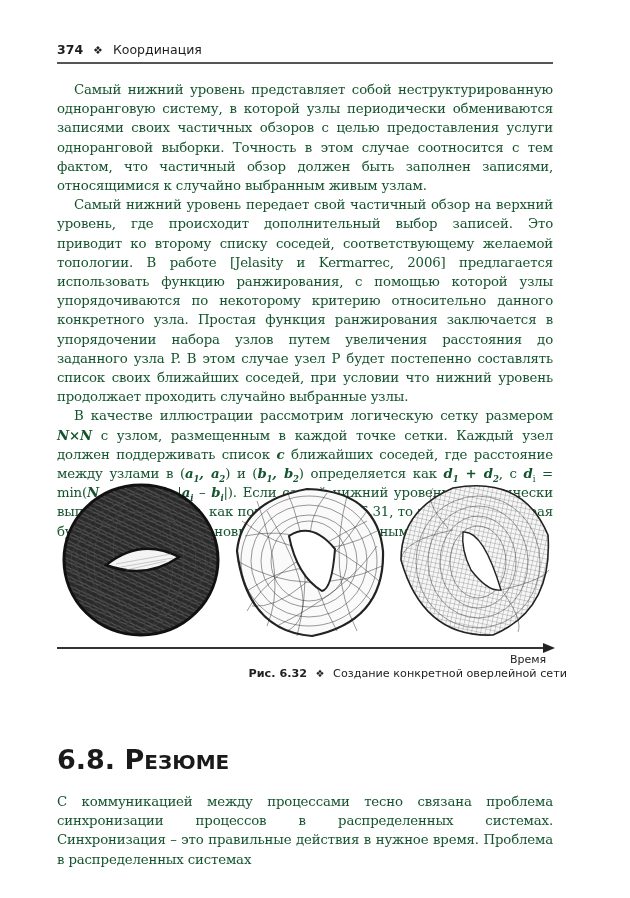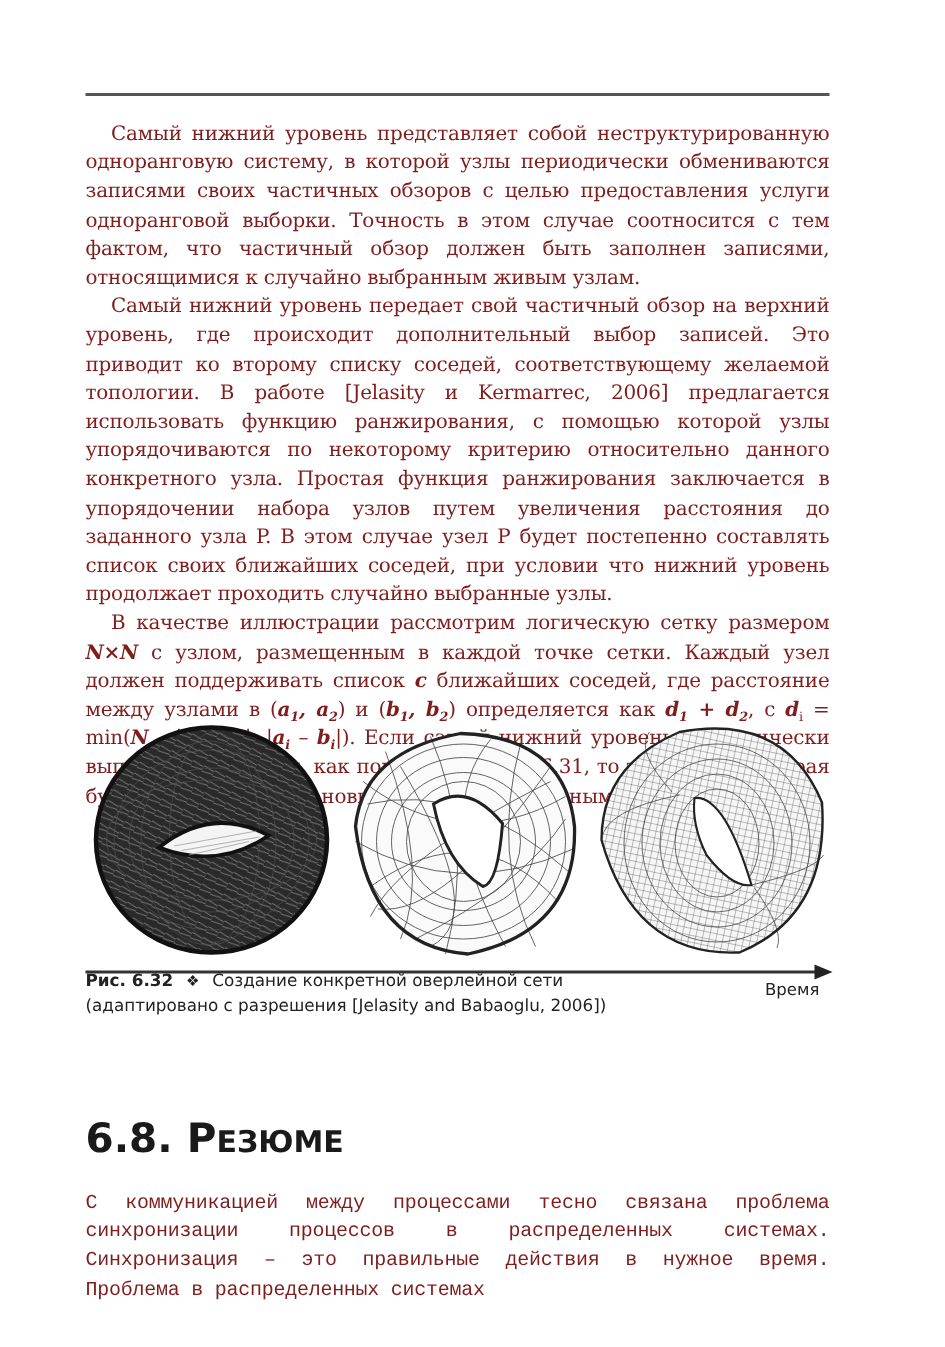--- a/index.html
+++ b/index.html
@@ -7,48 +7,53 @@
          font-family: "DejaVu Serif", "Liberation Serif", serif; color: #222; }
   .page { position: absolute; left: 0; top: 0; width: 630px; height: 898px; }
 
   .running-head { position: absolute; left: 57px; top: 42px; width: 496px; height: 20px;
     font-family: "DejaVu Sans", "Liberation Sans", sans-serif; font-size: 12.5px; color: #1d1d1d; }
   .running-head .pg { font-weight: bold; }
   .running-head .dia { display: inline-block; margin: 0 6px; font-size: 11px; }
   .head-rule { position: absolute; left: 57px; top: 62px; width: 496px; height: 2px; background: #555; }
 
   .text-block { position: absolute; left: 57px; width: 496px; font-size: 13.3px; line-height: 19.2px;
-    text-align: justify; color: #7f1d1d; letter-spacing: -0.15px; }
+    text-align: justify; color: #14532d; letter-spacing: -0.15px; }
   .text-block p { margin: 0; text-indent: 17px; }
   .text-block p.noindent { text-indent: 0; }
   .m { font-style: italic; font-weight: bold; }
   sub { font-size: 8.5px; line-height: 0; }
 
   .figure { position: absolute; left: 57px; top: 480px; width: 500px; height: 190px; }
   .torus { position: absolute; }
   .arrow-line { position: absolute; left: 0; top: 167px; width: 488px; height: 1.6px; background: #333; }
   .arrow-head { position: absolute; left: 486px; top: 163px; width: 0; height: 0;
     border-top: 5px solid transparent; border-bottom: 5px solid transparent; border-left: 12px solid #222; }
   .time-label { position: absolute; left: 453px; top: 173px;
     font-family: "DejaVu Sans", "Liberation Sans", sans-serif; font-size: 11px; color: #222; }
 
-  .caption { position: absolute; left: 57px; top: 646px; width: 510px; text-align: left;
+  .caption { position: absolute; left: 57px; top: 666px; width: 510px; text-align: right;
     font-family: "DejaVu Sans", "Liberation Sans", sans-serif; font-size: 11.2px; line-height: 16px; color: #222; }
   .caption .fig-num { font-weight: bold; }
   .caption .dia { margin: 0 5px; font-size: 10px; }
 
   .section-title { position: absolute; left: 57px; top: 744px;
     font-family: "DejaVu Sans", "Liberation Sans", sans-serif; font-weight: bold; color: #1a1a1a; font-size: 27px; text-align: right; }
   .section-title .sc { font-size: 20px; }
 </style>
 </head>
 <body>
 
 <div class="page">
 
+  <div class="running-head">
+    <span class="pg">374</span>
+    <span class="dia">❖</span>
+    <span>Координация</span>
+  </div>
   <div class="head-rule"></div>
 
   <div class="text-block" style="top:80px;">
     <p>Самый нижний уровень представляет собой неструктурированную одноранговую систему, в которой узлы периодически обмениваются записями своих частичных обзоров с целью предоставления услуги одноранговой выборки. Точность в этом случае соотносится с тем фактом, что частичный обзор должен быть заполнен записями, относящимися к случайно выбранным живым узлам.</p>
     <p>Самый нижний уровень передает свой частичный обзор на верхний уровень, где происходит дополнительный выбор записей. Это приводит ко второму списку соседей, соответствующему желаемой топологии. В работе [Jelasity и Kermarrec, 2006] предлагается использовать функцию ранжирования, с помощью которой узлы упорядочиваются по некоторому критерию относительно данного конкретного узла. Простая функция ранжирования заключается в упорядочении набора узлов путем увеличения расстояния до заданного узла P. В этом случае узел P будет постепенно составлять список своих ближайших соседей, при условии что нижний уровень продолжает проходить случайно выбранные узлы.</p>
     <p><span>В качестве иллюстрации рассмотрим логическую сетку размером </span><span class="m">N×N</span><span> с узлом, размещенным в каждой точке сетки. Каждый узел должен поддерживать список </span><span class="m">c</span><span> ближайших соседей, где расстояние между узлами в (</span><span class="m">a<sub>1</sub>, a<sub>2</sub></span><span>) и (</span><span class="m">b<sub>1</sub>, b<sub>2</sub></span><span>) определяется как </span><span class="m">d<sub>1</sub> + d<sub>2</sub></span><span>, с </span><span><span class="m">d</span><sub>i</sub> = min(<span class="m">N</span> – |<span class="m">a<sub>i</sub></span> – <span class="m">b<sub>i</sub></span>|, |<span class="m">a<sub>i</sub></span> – <span class="m">b<sub>i</sub></span>|)</span><span>. Если самый нижний уровень периодически выполняет протокол, как показано на рис. 6.31, то топология, которая будет развиваться, становится тором, показанным на рис. 6.32.</span></p>
   </div>
 
   <div class="figure">
 
@@ -111,25 +116,24 @@
     <div class="arrow-head"></div>
     <div class="time-label">Время</div>
   </div>
 
   <div class="caption">
     <div>
       <span class="fig-num">Рис. 6.32</span>
       <span class="dia">❖</span>
       <span>Создание конкретной оверлейной сети</span>
     </div>
-    <div>(адаптировано с разрешения [Jelasity and Babaoglu, 2006])</div>
   </div>
 
   <div class="section-title">
     <span>6.8.</span>
     <span>Р</span><span class="sc">ЕЗЮМЕ</span>
   </div>
 
-  <div class="text-block" style="top:792px;font-family:Liberation Mono, monospace;">
+  <div class="text-block" style="top:792px;">
     <p class="noindent">С коммуникацией между процессами тесно связана проблема синхронизации процессов в распределенных системах. Синхронизация – это правильные действия в нужное время. Проблема в распределенных системах</p>
   </div>
 
 </div>
 
 </body></html>

